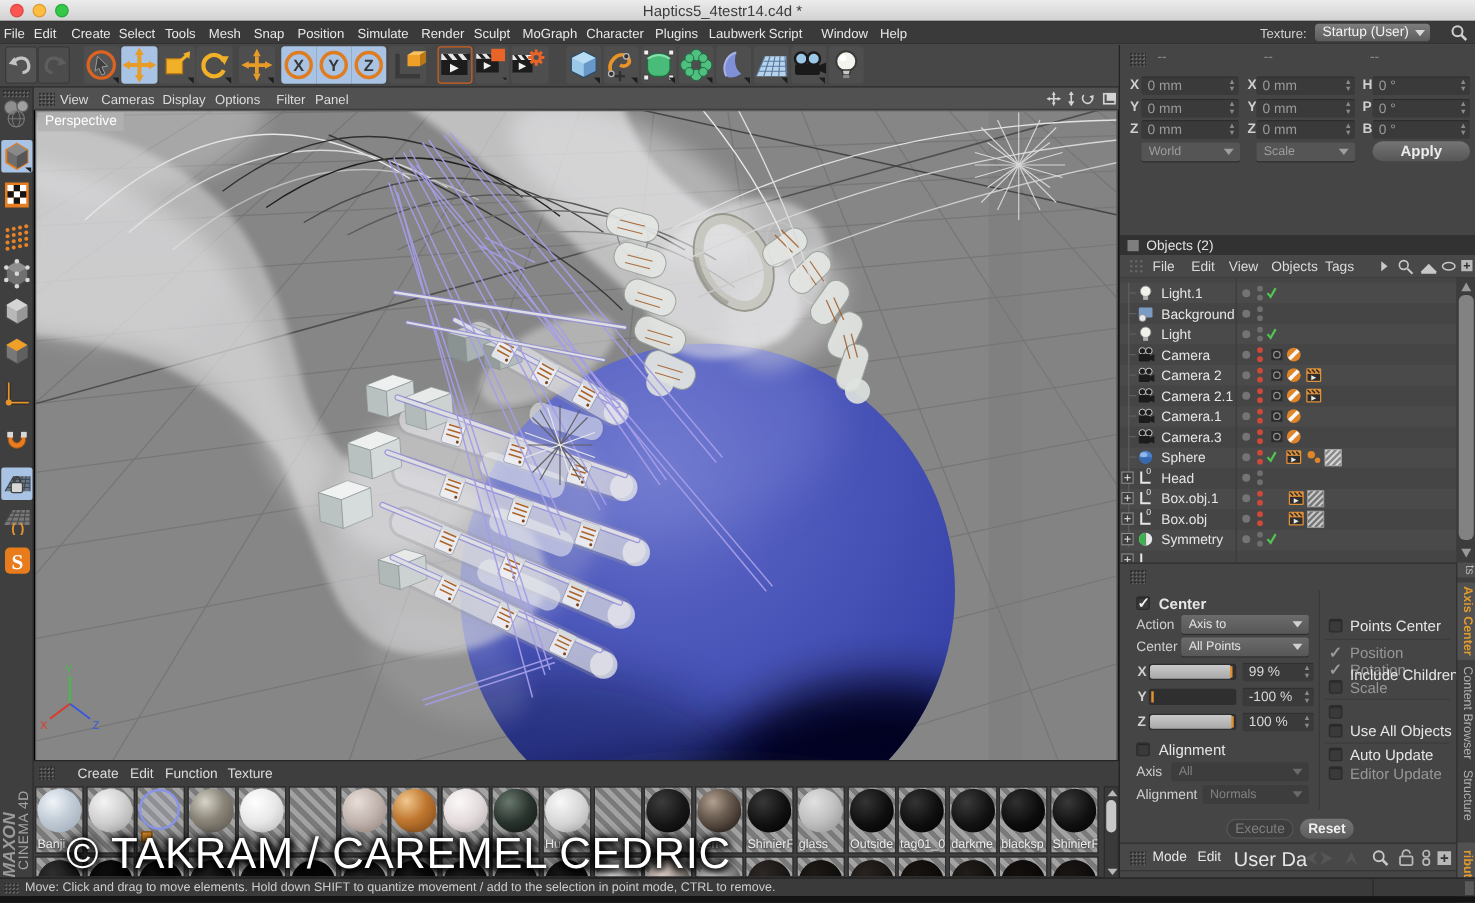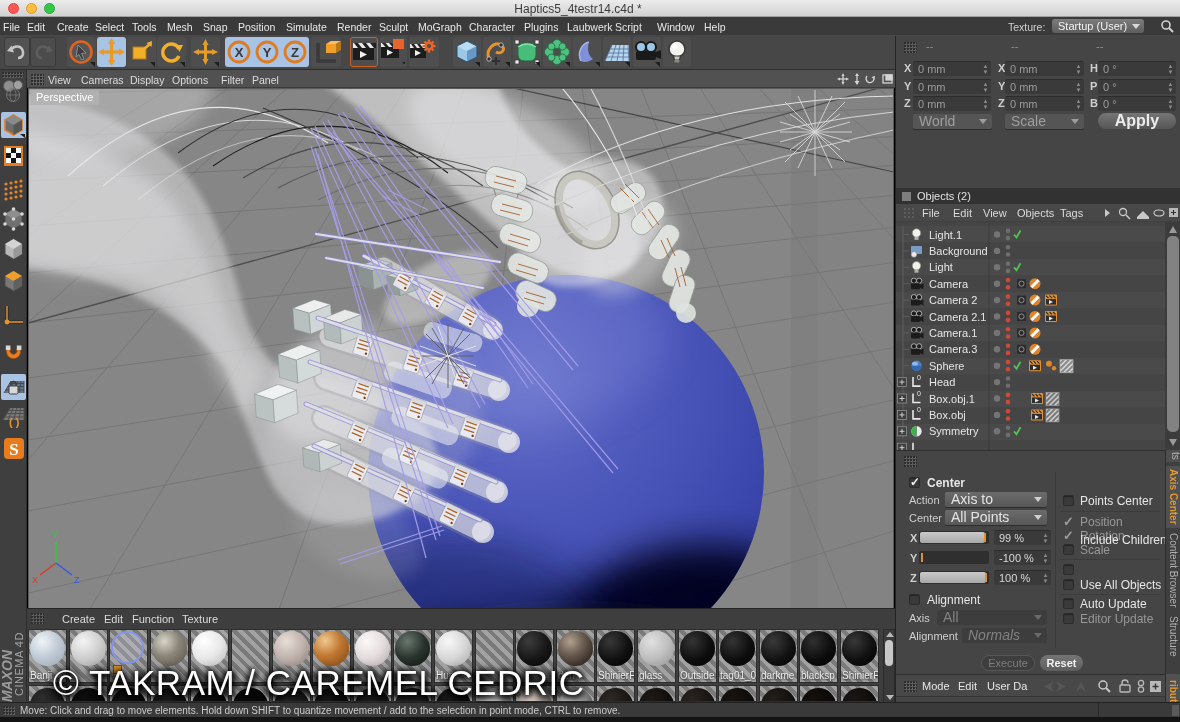--- a/index.html
+++ b/index.html
@@ -38,21 +38,21 @@
     background:rgba(178,178,178,0.85); color:#fff; font-size:11px; border-radius:1px; }
   
   #rpanel { left:895px; top:36px; width:285px; height:681px; background:#454545;
     border-left:1px solid #242424; }
   .fld { position:absolute; height:15px; background:#3a3a3a; border-radius:2px;
     border-top:1px solid #2c2c2c; color:#9b9b9b; font-size:11px; line-height:14px;
     padding-left:5px; }
   .fld .spin { position:absolute; right:2px; top:1px; width:7px; height:12px;
     color:#8a8a8a; font-size:6px; line-height:6px; text-align:center; }
   .lbl { position:absolute; font-size:11px; color:#cfcfcf; }
-  .dd { position:absolute; height:15px; border-radius:2px; font-size:14px;
+  .dd { position:absolute; height:15px; border-radius:2px; font-size:10px;
     background:linear-gradient(#6b6b6b,#575757); color:#e4e4e4; line-height:15px;
     padding-left:6px; box-shadow:0 1px 0 rgba(0,0,0,0.35); }
   .dd .arr { position:absolute; right:5px; top:5px; width:0; height:0;
     border-left:4px solid transparent; border-right:4px solid transparent;
     border-top:5px solid #d0d0d0; }
   .dd.dis { background:#3d3d3d; color:#828282; box-shadow:none; }
   .dd.dis .arr { border-top-color:#6a6a6a; }
   .cb { position:absolute; width:11px; height:11px; background:#3a3a3a;
     border:1px solid #2c2c2c; border-radius:2px; box-shadow:inset 0 1px 1px rgba(0,0,0,0.4); }
   .cb.on::after { content:"\2713"; position:absolute; left:0px; top:-3px;
@@ -859,21 +859,21 @@
     <div class="fld" style="left:202px; top:25px; width:78px;">0 °<span class="spin">▲<br>▼</span></div>
     <div class="fld" style="left:17px; top:43px; width:78px;">0 mm<span class="spin">▲<br>▼</span></div>
     <div class="fld" style="left:109px; top:43px; width:79px;">0 mm<span class="spin">▲<br>▼</span></div>
     <div class="fld" style="left:202px; top:43px; width:78px;">0 °<span class="spin">▲<br>▼</span></div>
     <div class="fld" style="left:17px; top:60px; width:78px;">0 mm<span class="spin">▲<br>▼</span></div>
     <div class="fld" style="left:109px; top:60px; width:79px;">0 mm<span class="spin">▲<br>▼</span></div>
     <div class="fld" style="left:202px; top:60px; width:78px;">0 °<span class="spin">▲<br>▼</span></div>
     <div class="dd" style="left:17px; top:78px; width:79px; background:#555; color:#9e9e9e;">World<span class="arr" style="border-top-color:#9e9e9e;"></span></div>
     <div class="dd" style="left:109px; top:78px; width:79px; background:#555; color:#9e9e9e;">Scale<span class="arr" style="border-top-color:#9e9e9e;"></span></div>
     <div class="abs" style="left:202px; top:77px; width:78px; height:16px; border-radius:8px;
-      background:linear-gradient(#757575,#565656); color:#ececec; font-size:16px; font-weight:bold;
+      background:linear-gradient(#757575,#565656); color:#ececec; font-size:12px; font-weight:bold;
       text-align:center; line-height:16px;">Apply</div>
 
     <svg class="abs" style="left:0px; top:152px;" width="285" height="262" viewBox="0 0 285 262">
       <rect x="0" y="0" width="285" height="16" fill="#323232"></rect>
       <rect x="6" y="4" width="9" height="9" fill="#7e7e7e"></rect>
       <text x="21" y="12" font-size="11" fill="#e2e2e2" font-family="Liberation Sans">Objects (2)</text>
       <rect x="0" y="16" width="285" height="18" fill="#484848"></rect>
       <line x1="0" y1="34" x2="285" y2="34" stroke="#383838"></line>
       <g font-size="11" fill="#dadada" font-family="Liberation Sans">
         <text x="26" y="29">File</text>
@@ -1131,21 +1131,21 @@
     <div class="abs" style="left:23px; top:535px; width:70px; height:13px; background:#2f2f2f; border-radius:2px;">
       <div class="abs" style="left:1px; top:1px; width:66px; height:11px; background:linear-gradient(#cacaca,#a8a8a8); border-radius:2px;"></div>
       <div class="abs" style="left:66px; top:2px; width:2px; height:9px; background:#e09030;"></div>
       </div>
     <div class="fld" style="left:98px; top:534px; width:57px; color:#d8d8d8;">100 %<span class="spin">▲<br>▼</span></div>
     <div class="cb" style="left:13px; top:558px;"></div>
     <span class="rowtx" style="left:31px; top:557px;">Alignment</span>
     <span class="lbl" style="left:13px; top:576px;">Axis</span>
     <div class="dd dis" style="left:41px; top:574px; width:110px;">All<span class="arr"></span></div>
     <span class="lbl" style="left:13px; top:594px;">Alignment</span>
-    <div class="dd dis" style="left:66px; top:592px; width:85px;font-style:italic;">Normals<span class="arr"></span></div>
+    <div class="dd dis" style="left:66px; top:592px; width:85px;">Normals<span class="arr"></span></div>
 
     <div class="cb" style="left:167px; top:459px;"></div>
     <span class="rowtx" style="left:184px; top:458px;">Points Center</span>
     <div class="abs" style="left:164px; top:475px; width:100px; height:1px; background:#3c3c3c;"></div>
     <span class="chk" style="left:167px; top:478px;">✓</span>
     <span class="rowtx dim" style="left:184px; top:479px;">Position</span>
     <span class="chk" style="left:167px; top:492px;">✓</span>
     <span class="rowtx dim" style="left:184px; top:493px;">Rotation</span>
     <div class="cb" style="left:167px; top:508px;"></div>
     <span class="rowtx dim" style="left:184px; top:507px;">Scale</span>
@@ -1162,21 +1162,21 @@
 
     <div class="abs" style="left:85px; top:619px; width:54px; height:16px; border-radius:8px;
       background:#3e3e3e; border:1px solid #565656; color:#7e7e7e; font-size:11px; text-align:center; line-height:14px;">Execute</div>
     <div class="abs" style="left:144px; top:619px; width:43px; height:16px; border-radius:8px;
       background:linear-gradient(#757575,#5e5e5e); color:#f0f0f0; font-size:11px; font-weight:bold; text-align:center; line-height:16px;">Reset</div>
 
     <div class="abs" style="left:0; top:638px; width:285px; height:23px; background:#484848; border-top:1px solid #2e2e2e; border-bottom:1px solid #363636;">
       <div class="grip" style="left:8px; top:6px;"></div>
       <span class="rowtx" style="left:26px; top:5px; font-size:11px;">Mode</span>
       <span class="rowtx" style="left:62px; top:5px; font-size:11px;">Edit</span>
-      <span class="rowtx" style="left:91px; top:5px; font-size:11px;">User Da</span>
+      <span class="rowtx" style="left:91px; top:5px; font-size:16px;">User Da</span>
       <svg class="abs" style="left:140px; top:3px;" width="125" height="17" viewBox="0 0 125 17">
         <g fill="#565656">
             <path d="M8 8.5 L18 3 L15 8.5 L18 14 Z"></path>
             <path d="M30 8.5 L20 3 L23 8.5 L20 14 Z"></path>
             <path d="M40 14 L45 3 L50 14 L45 10 Z"></path>
           </g>
         <circle cx="67" cy="7" r="4" fill="none" stroke="#c8c8c8" stroke-width="1.5"></circle>
           <line x1="70" y1="10" x2="74" y2="14" stroke="#c8c8c8" stroke-width="2"></line>
         <rect x="84" y="7" width="10" height="7" rx="1" fill="none" stroke="#b8b8b8" stroke-width="1.4"></rect>
           <path d="M86 7 v-2 a3 3 0 0 1 6 0" fill="none" stroke="#b8b8b8" stroke-width="1.4"></path>

